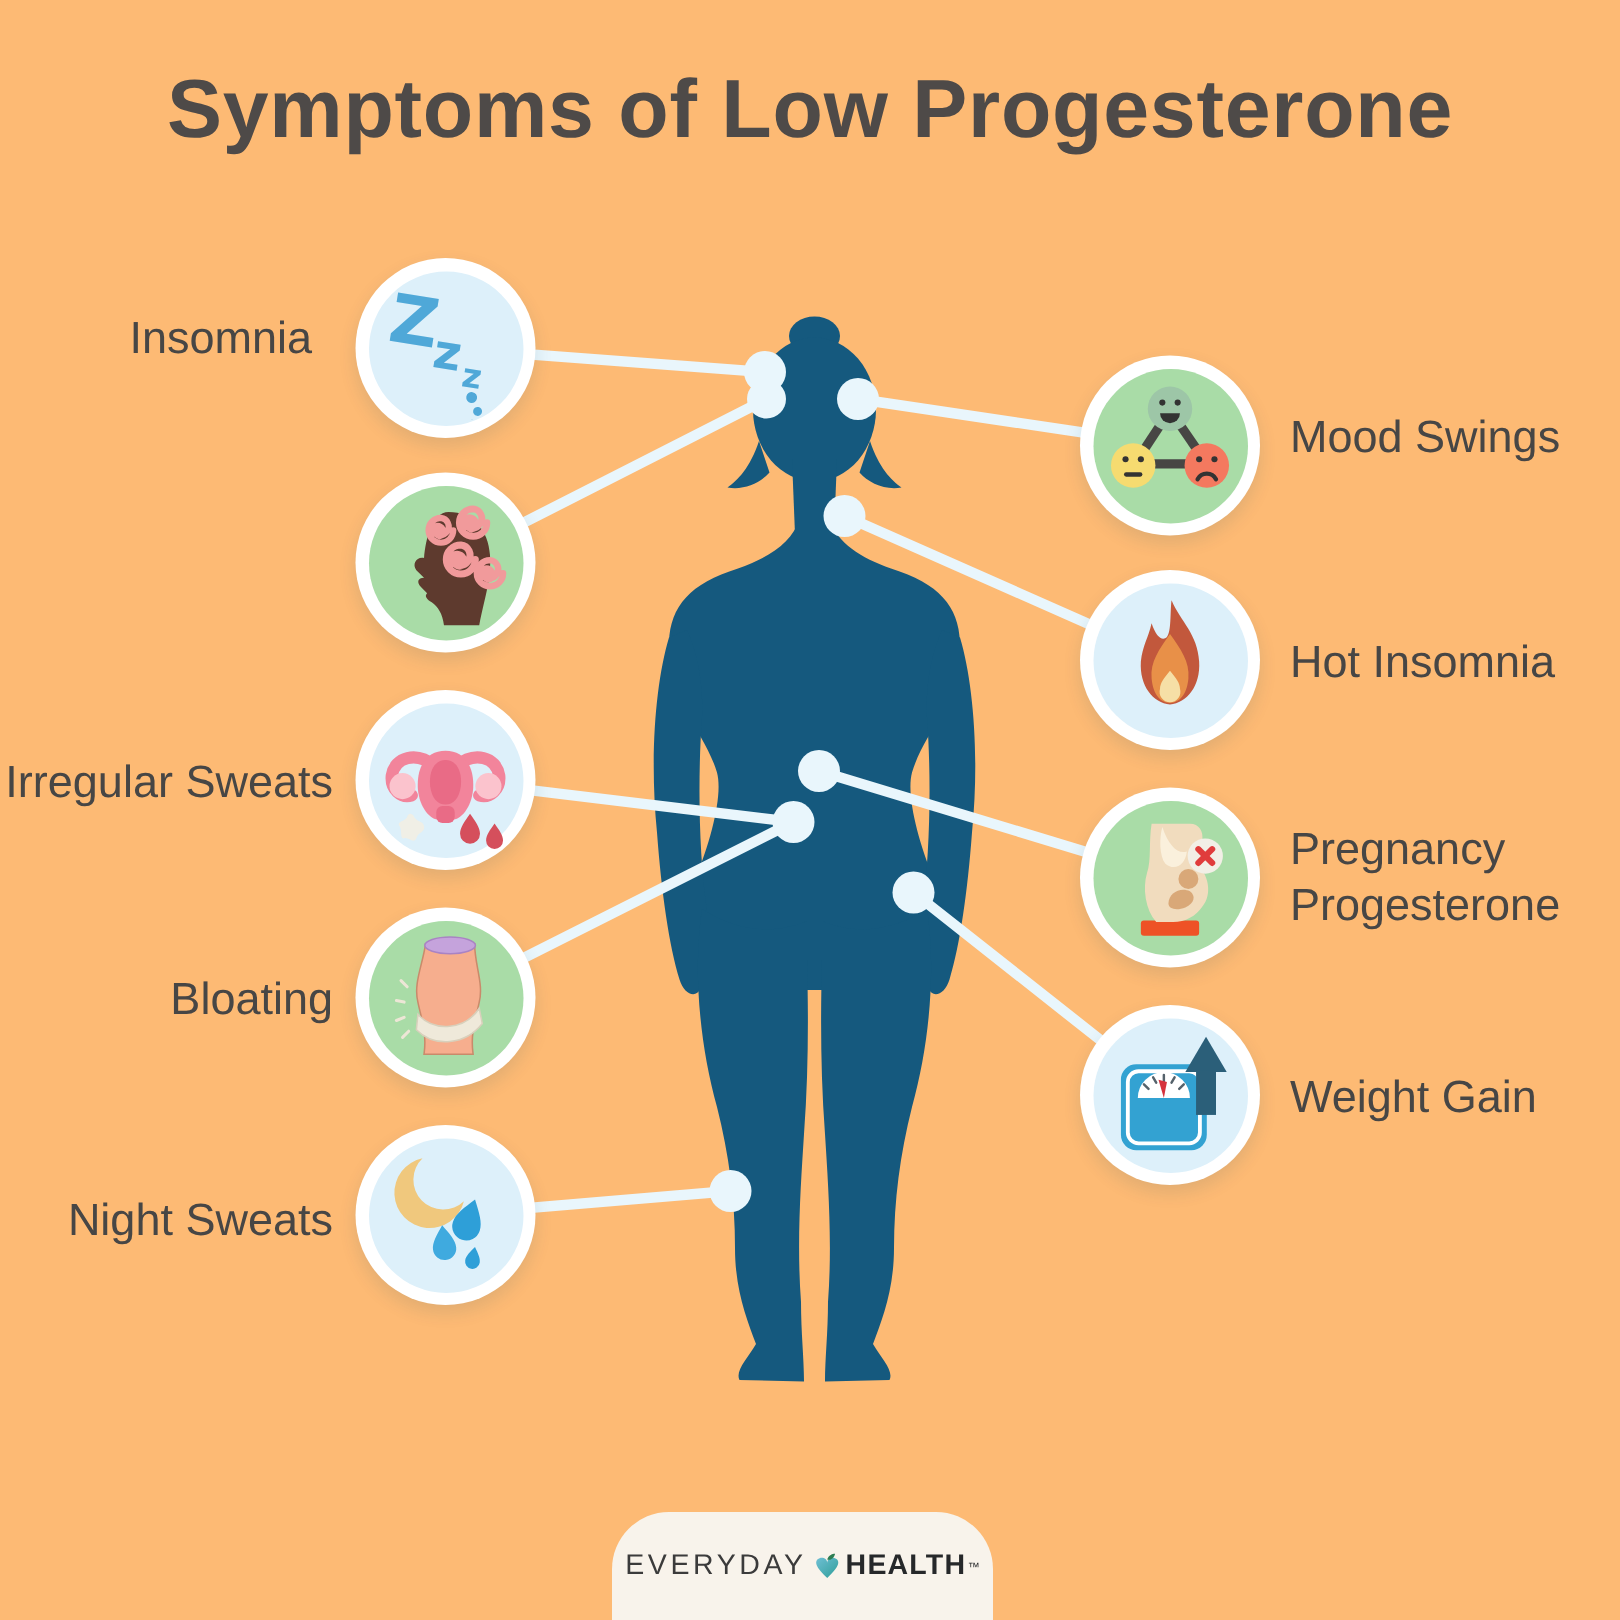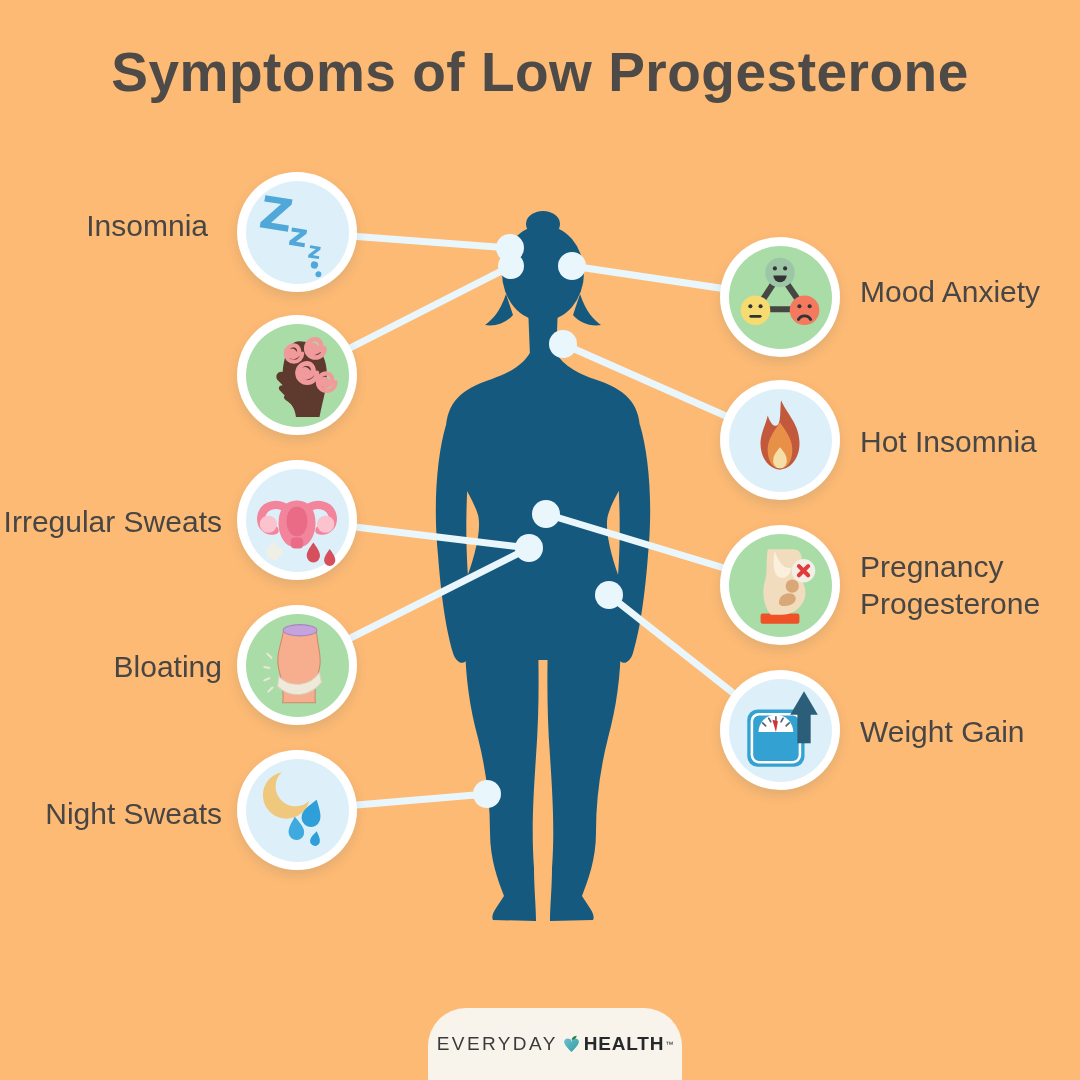--- a/index.html
+++ b/index.html
@@ -11,21 +11,21 @@
   .sym-circle{position:absolute;width:120px;height:120px;border-radius:50%;background:#FFFFFF;
               box-shadow:0 5px 12px rgba(18,70,100,.12);display:flex;align-items:center;justify-content:center;z-index:3;}
   .sym-inner{width:103px;height:103px;border-radius:50%;display:flex;align-items:center;justify-content:center;}
   .inner-blue{background:#DDF0FA;}
   .inner-green{background:#A9DCA7;}
   .sym-label{position:absolute;color:#474645;font-size:30px;line-height:37px;z-index:3;}
   .label-left{text-align:right;white-space:nowrap;}
   .label-left.wrap{white-space:normal;}
   .label-right{text-align:left;white-space:nowrap;}
   .label-right.wrap{white-space:normal;}
-  .logo-box{position:absolute;left:428px;top:1008px;width:254px;height:72px;background:#F8F3EB;
+  .logo-box{position:absolute;left:408px;top:1008px;width:254px;height:72px;background:#F8F3EB;
             border-radius:38px 38px 0 0;display:flex;align-items:center;justify-content:center;z-index:3;}
   .logo-everyday{font-size:19px;letter-spacing:2.4px;color:#3B3B3B;font-weight:400;}
   .logo-health{font-size:19px;letter-spacing:.8px;color:#26282A;font-weight:700;}
   .logo-tm{font-size:8px;color:#26282A;vertical-align:super;margin-left:1px;}
   .logo-heart{margin:0 2px 0 3px;display:block;}
 </style>
 </head>
 <body>
 
 <div class="canvas">
@@ -230,21 +230,21 @@
         <rect x="62" y="29" width="13" height="29" fill="#2B5F79"></rect>
       </svg>
     </div>
   </div>
 
   <div class="sym-label label-left" style="right:872px;top:207px;">Insomnia</div>
   <div class="sym-label label-left" style="right:858px;top:503px;">Irregular Sweats</div>
   <div class="sym-label label-left" style="right:858px;top:648px;">Bloating</div>
   <div class="sym-label label-left" style="right:858px;top:795px;">Night Sweats</div>
 
-  <div class="sym-label label-right" style="left:860px;top:273px;">Mood Anxiety</div>
+  <div class="sym-label label-right" style="left:860px;top:273px;">Mood Swings</div>
   <div class="sym-label label-right" style="left:860px;top:423px;">Hot Insomnia</div>
   <div class="sym-label label-right wrap" style="left:860px;top:548px;width:215px;">Pregnancy Progesterone</div>
   <div class="sym-label label-right" style="left:860px;top:713px;">Weight Gain</div>
 
   <div class="logo-box">
     <span class="logo-everyday">EVERYDAY</span>
     <svg class="logo-heart" width="21" height="21" viewBox="0 0 24 24">
       <defs>
         <linearGradient id="hg" x1="0" y1="0" x2="1" y2="1">
           <stop offset="0" stop-color="#6FBFD4"></stop>

